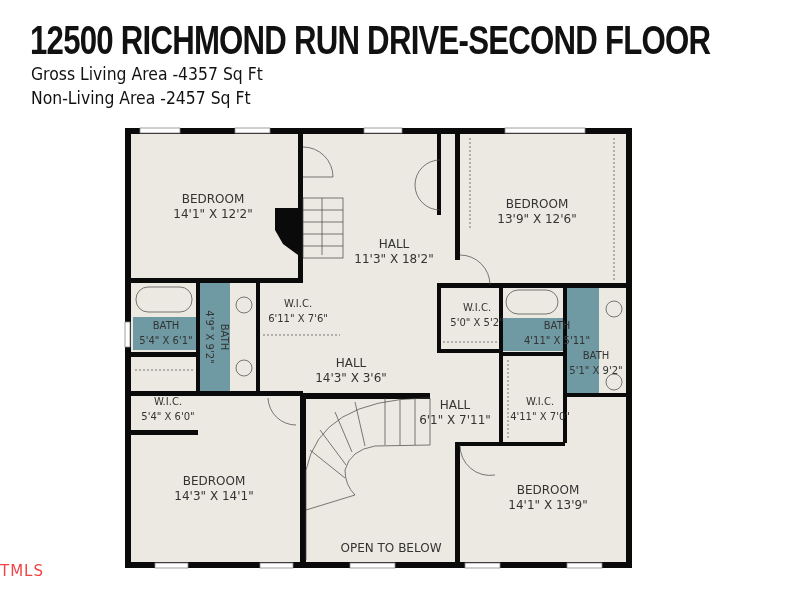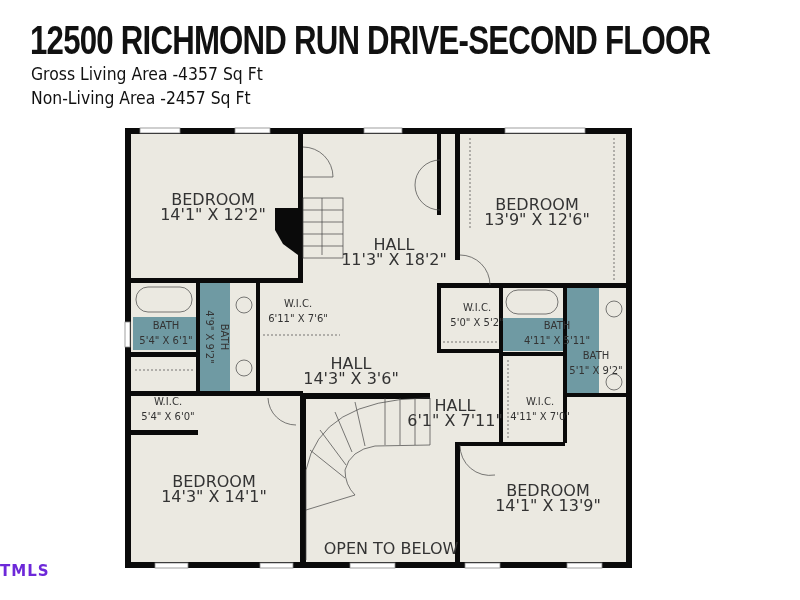--- a/index.html
+++ b/index.html
@@ -1,21 +1,21 @@
 <!DOCTYPE html>
 <html><head>
 <meta charset="utf-8">
 <style>
   html,body{margin:0;padding:0;}
   body{width:800px;height:600px;background:#ffffff;position:relative;overflow:hidden;font-family:"Liberation Sans",sans-serif;}
   .title{position:absolute;left:30px;top:18px;font-family:"Liberation Sans",sans-serif;font-weight:bold;font-size:40px;line-height:44px;color:#111;letter-spacing:-1px;transform:scaleX(0.78);transform-origin:left top;white-space:nowrap;}
   .sub{position:absolute;left:31px;font-family:"DejaVu Sans",sans-serif;font-size:17px;color:#111;transform:scaleX(0.92);transform-origin:left top;white-space:nowrap;}
-  .mls{position:absolute;left:0px;top:562px;font-family:"DejaVu Sans",sans-serif;font-size:15px;color:#6d28d9;letter-spacing:1px;font-weight:bold;}
+  .mls{position:absolute;left:0px;top:562px;font-family:"DejaVu Sans",sans-serif;font-size:15px;color:#ef4444;letter-spacing:1px;}
   .plan{position:absolute;left:0;top:0;width:800px;height:600px;}
-  .lbl{position:absolute;font-family:"DejaVu Sans",sans-serif;font-size:16px;color:#333;text-align:center;line-height:15px;white-space:nowrap;transform:translateX(-50%);}
+  .lbl{position:absolute;font-family:"DejaVu Sans",sans-serif;font-size:12px;color:#333;text-align:center;line-height:15px;white-space:nowrap;transform:translateX(-50%);}
   .lbl span{display:block;}
 </style>
 </head>
 <body>
 
 <div class="title">12500 RICHMOND RUN DRIVE-SECOND FLOOR</div>
 <div class="sub" style="top:64px">Gross Living Area -4357 Sq Ft</div>
 <div class="sub" style="top:88px">Non-Living Area -2457 Sq Ft</div>
 
 <svg class="plan" viewBox="0 0 800 600" xmlns="http://www.w3.org/2000/svg">

